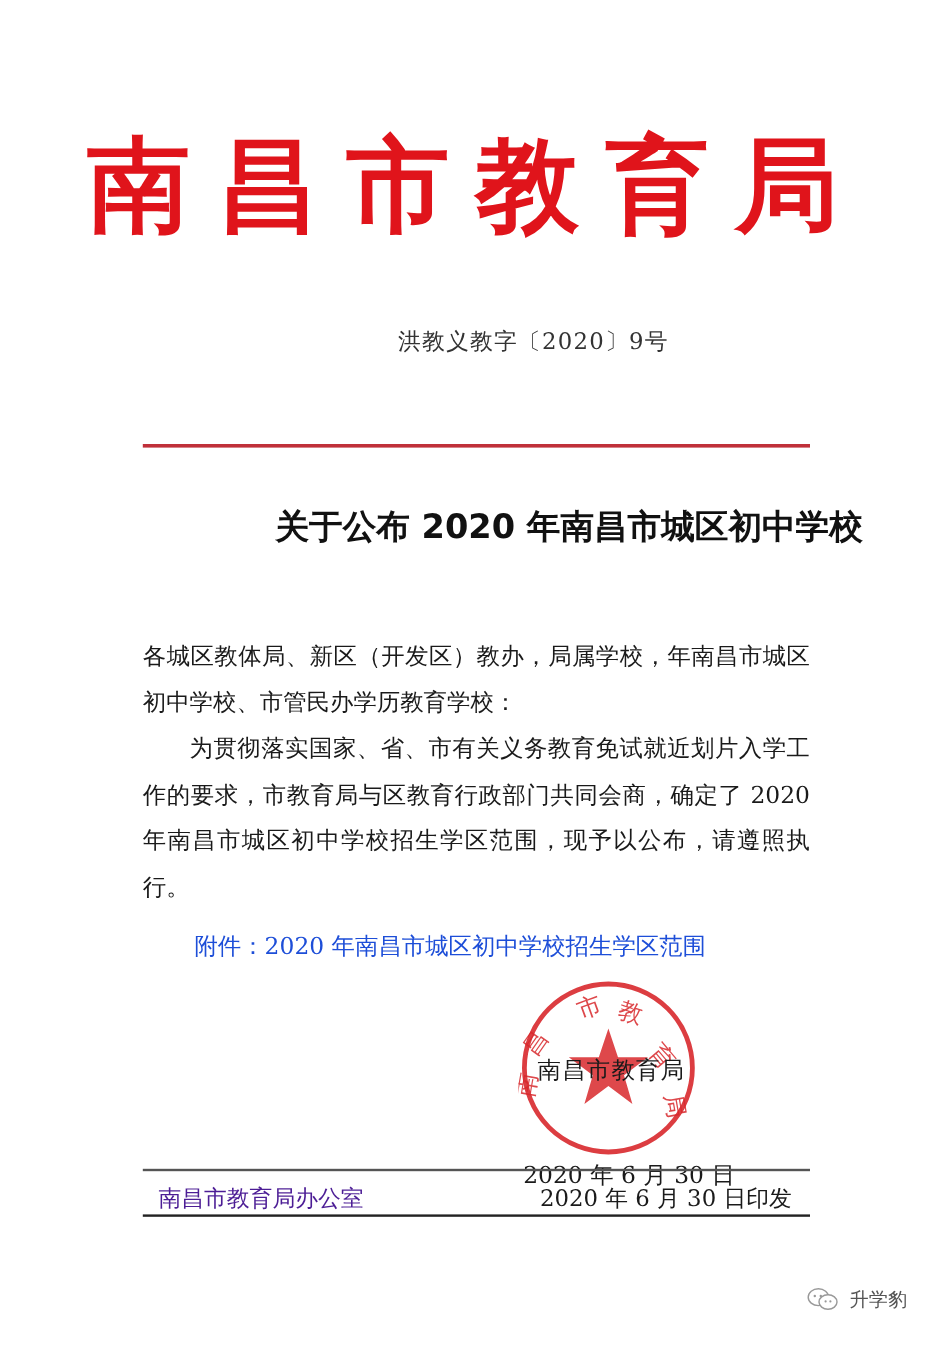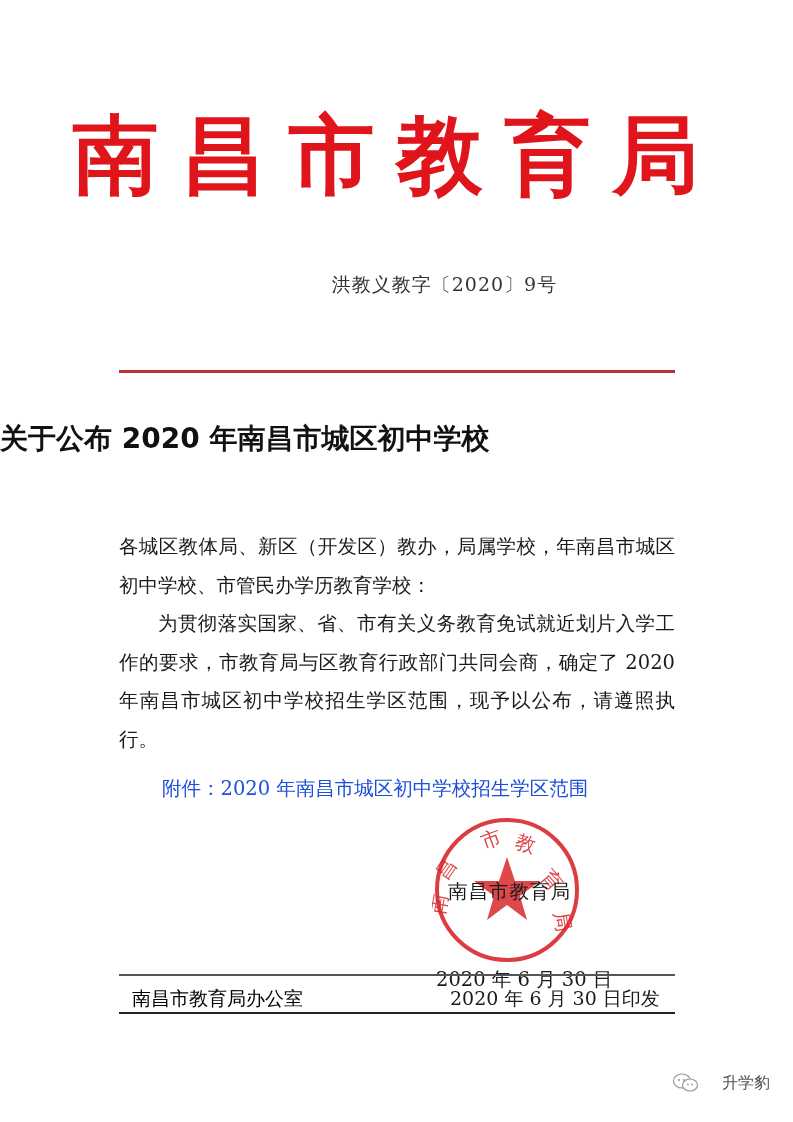--- a/index.html
+++ b/index.html
@@ -1,33 +1,33 @@
 <!DOCTYPE html>
 <html><head>
 <meta charset="utf-8">
 <style>
   html,body{margin:0;padding:0;background:#fff;}
   body{width:793px;height:1122px;position:relative;overflow:hidden;font-family:"DejaVu Serif","Liberation Serif",serif;color:#1a1a1a;}
   .abs{position:absolute;}
   .agency{left:0;width:793px;top:100px;text-align:center;font-size:86px;font-weight:bold;color:#e0141b;letter-spacing:22px;line-height:110px;font-family:"DejaVu Serif",serif;}
   .docno{left:0;width:793px;top:272px;text-align:center;font-size:19px;color:#333;letter-spacing:1px;padding-left:48px;}
   .redline{left:119px;width:556px;top:370px;height:3px;background:#c0303a;}
-  .title{left:0;width:719px;top:418px;text-align:left;font-size:28px;font-weight:bold;line-height:42px;color:#111;font-family:"DejaVu Sans","Liberation Sans",sans-serif;}
+  .title{left:0;width:719px;top:418px;text-align:right;font-size:28px;font-weight:bold;line-height:42px;color:#111;font-family:"DejaVu Sans","Liberation Sans",sans-serif;}
   .body{left:119px;width:556px;top:528px;font-size:19.5px;line-height:38.5px;color:#1a1a1a;text-align:justify;}
   .body p{margin:0;}
   .indent{text-indent:2em;}
   .attach{left:162px;top:775px;font-size:19.5px;color:#1d4ed8;}
   .stamp{left:432px;top:815px;width:150px;height:150px;}
   .signorg{left:448px;top:878px;font-size:19.5px;color:#1a1a1a;letter-spacing:1px;}
   .signdate{left:436px;top:966px;font-size:19.5px;color:#1a1a1a;}
   .footline1{left:119px;width:556px;top:974px;height:2px;background:#555;}
   .footline2{left:119px;width:556px;top:1012px;height:1.5px;background:#222;}
-  .footleft{left:132px;top:986px;font-size:19px;color:#000000;}
+  .footleft{left:132px;top:986px;font-size:19px;color:#4c1d95;}
   .footright{left:450px;top:986px;font-size:19px;color:#1a1a1a;}
-  .watermark{left:672px;top:1072px;display:flex;align-items:center;gap:22px;color:#555;font-size:16px;font-family:"DejaVu Sans",sans-serif;}
+  .watermark{left:672px;top:1072px;display:flex;align-items:center;gap:8px;color:#555;font-size:16px;font-family:"DejaVu Sans",sans-serif;}
 </style>
 </head>
 <body>
 
 <div class="abs agency">南昌市教育局</div>
 <div class="abs docno">洪教义教字〔2020〕9号</div>
 <div class="abs redline"></div>
 
 <div class="abs title">
   <div>关于公布 2020 年南昌市城区初中学校</div>

